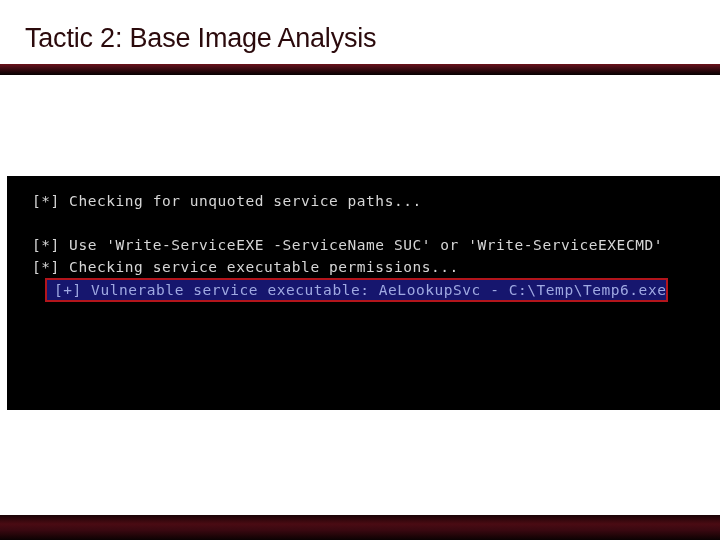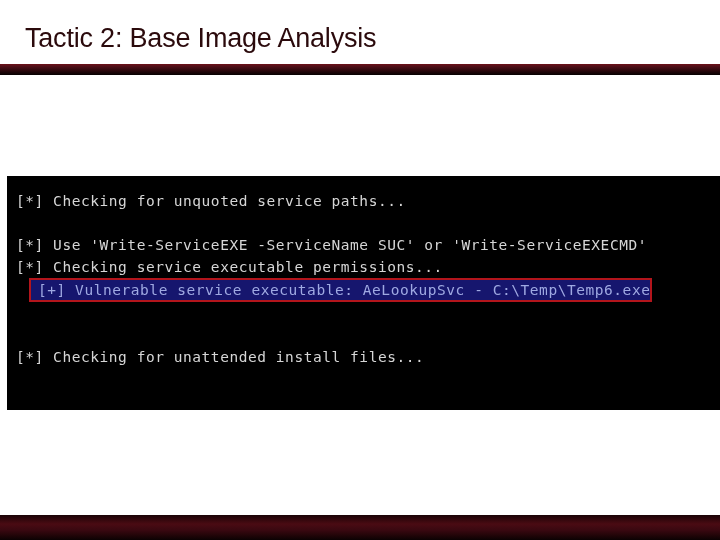--- a/index.html
+++ b/index.html
@@ -54,21 +54,21 @@
     position: absolute;
     left: 7px;
     top: 176px;
     width: 713px;
     height: 234px;
     background: #000000;
     overflow: hidden;
   }
   #terminal-lines {
     position: absolute;
-    left: 0;
+    left: 16px;
     top: 14px;
     width: 647px;
   }
   .term-line {
     height: 22px;
     line-height: 22px;
     padding-left: 9px;
     font-family: "DejaVu Sans Mono", "Liberation Mono", monospace;
     font-size: 14.5px;
     letter-spacing: 0.55px;
@@ -123,17 +123,16 @@
 
 <div id="terminal">
   <div id="terminal-lines">
       <div class="term-line">[*] Checking for unquoted service paths...</div>
       <div class="term-line blank"></div>
       <div class="term-line">[*] Use 'Write-ServiceEXE -ServiceName SUC' or 'Write-ServiceEXECMD'</div>
       <div class="term-line">[*] Checking service executable permissions...</div>
       <div class="term-line highlight"><span class="hl-box">[+] Vulnerable service executable: AeLookupSvc - C:\Temp\Temp6.exe</span></div>
       <div class="term-line blank"></div>
       <div class="term-line blank"></div>
-      <div class="term-line">[*] Checking for unattended install files...</div>
     </div>
 </div>
 
 <div id="footer-rule"></div>
 
 </body></html>

